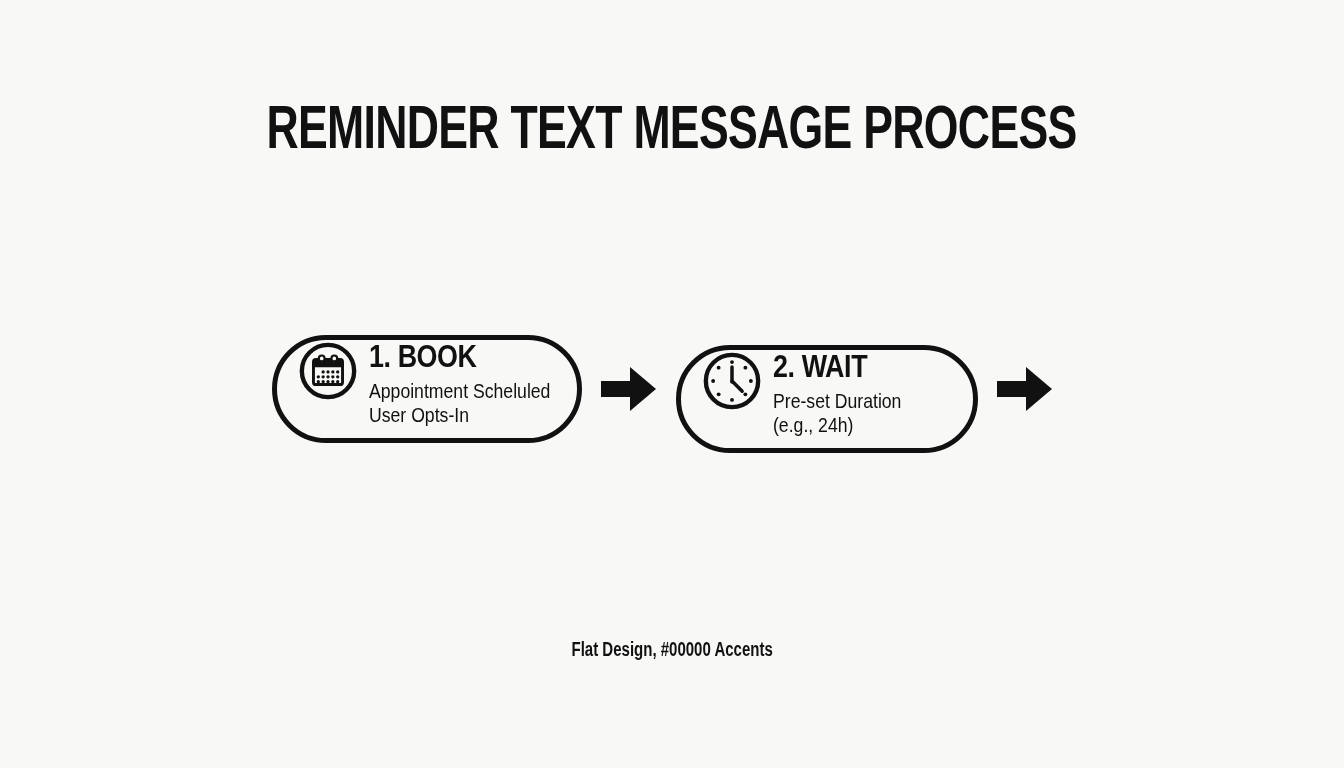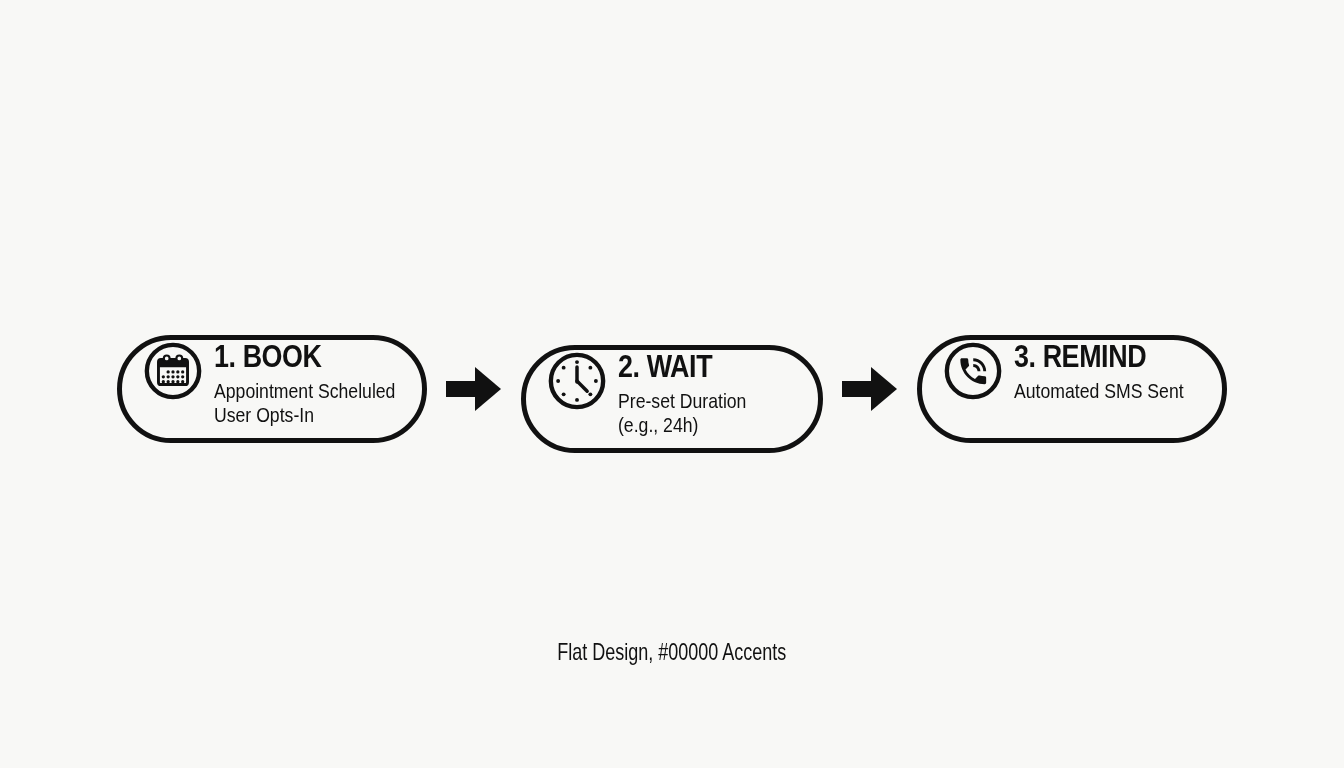--- a/index.html
+++ b/index.html
@@ -92,35 +92,36 @@
     margin: 0 19px;
   }
   .arrow svg { display: block; width: 56px; height: 46px; }
   
   .caption {
     position: absolute;
     top: 638px;
     left: 0;
     width: 100%;
     text-align: center;
-    font-size: 24px;
-    font-weight: normal;
+    font-size: 20px;
+    font-weight: bold;
     margin: 0;
   }
   .caption .condense {
     display: inline-block;
     transform: scaleX(0.75);
     white-space: nowrap;
   }
 </style>
 </head>
 <body>
 
 <div class="canvas">
 
+  <h1 class="title"><span class="condense">REMINDER TEXT MESSAGE PROCESS</span></h1>
 
   <div class="flow">
 
     <div class="step step-book">
       <span class="icon">
         <svg viewBox="0 0 64 64" xmlns="http://www.w3.org/2000/svg">
           <circle cx="32" cy="32" r="27" fill="none" stroke="#111111" stroke-width="4.5"></circle>
           <rect x="17" y="20" width="30" height="26" rx="2.5" fill="#f8f8f6" stroke="#111111" stroke-width="3"></rect>
           <path d="M17 22.5 a2.5 2.5 0 0 1 2.5-2.5 h25 a2.5 2.5 0 0 1 2.5 2.5 V28 H17 Z" fill="#111111"></path>
           <circle cx="25.5" cy="19" r="3" fill="#f8f8f6" stroke="#111111" stroke-width="2.2"></circle>
@@ -182,34 +183,18 @@
       </div>
     </div>
 
     <span class="arrow">
       <svg viewBox="0 0 56 46" xmlns="http://www.w3.org/2000/svg">
         <rect x="0" y="15" width="30" height="16" fill="#111111"></rect>
         <polygon points="29,1 55,23 29,45" fill="#111111"></polygon>
       </svg>
     </span>
 
-    <div class="step step-remind">
-      <span class="icon">
-        <svg viewBox="0 0 64 64" xmlns="http://www.w3.org/2000/svg">
-          <circle cx="32" cy="32" r="27" fill="none" stroke="#111111" stroke-width="4.5"></circle>
-          <g transform="translate(14.5,14.5) scale(1.48)" fill="#111111">
-            <path d="M6.62 10.79c1.44 2.83 3.76 5.14 6.59 6.59l2.2-2.21c.27-.27.67-.36 1.02-.24 1.12.37 2.33.57 3.57.57.55 0 1 .45 1 1V20c0 .55-.45 1-1 1-9.39 0-17-7.61-17-17 0-.55.45-1 1-1h3.5c.55 0 1 .45 1 1 0 1.25.2 2.45.57 3.57.11.35.03.74-.25 1.02l-2.2 2.2z"></path>
-            <path d="M19 12h2c0-4.97-4.03-9-9-9v2c3.87 0 7 3.13 7 7z"></path>
-            <path d="M15 12h2c0-2.76-2.24-5-5-5v2c1.66 0 3 1.34 3 3z"></path>
-          </g>
-        </svg>
-      </span>
-      <div class="step-text">
-        <div class="step-title">3. REMIND</div>
-        <div class="step-line">Automated SMS Sent</div>
-      </div>
-    </div>
 
   </div>
 
   <p class="caption"><span class="condense">Flat Design, #00000 Accents</span></p>
 
 </div>
 
 </body></html>

